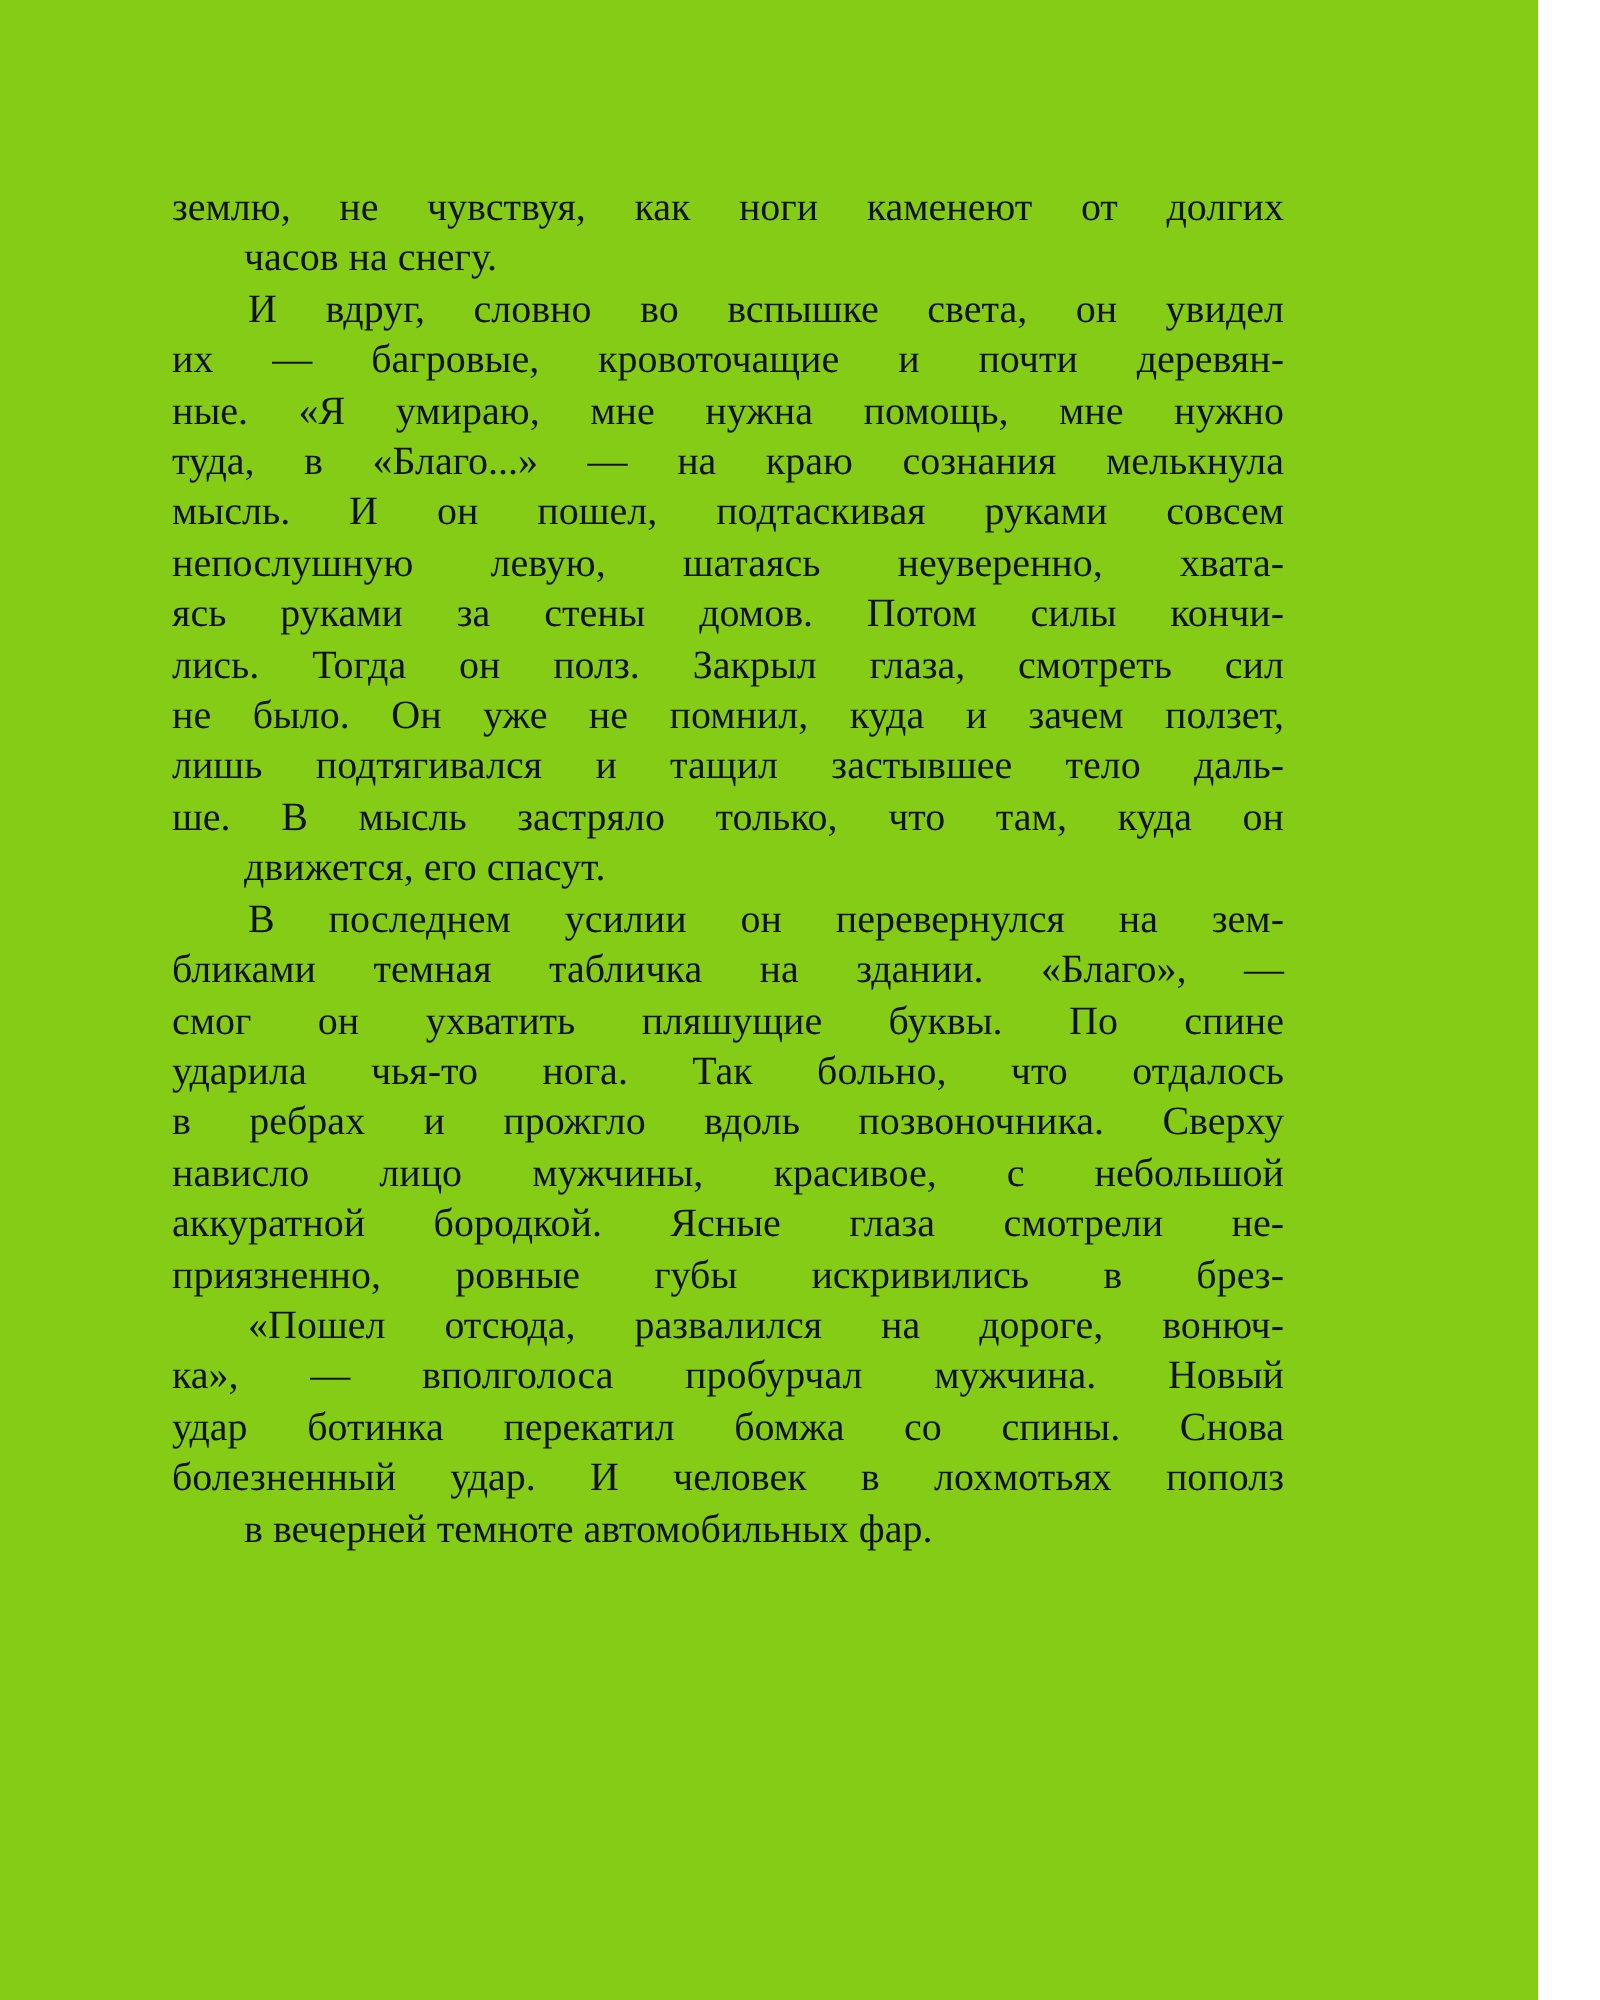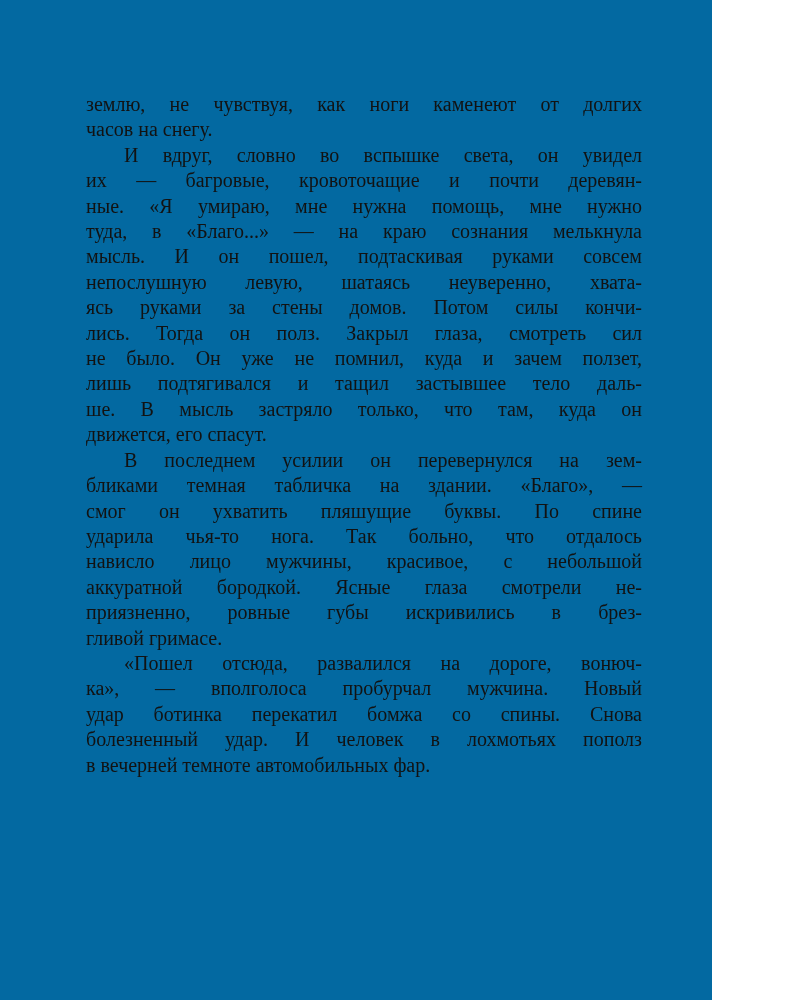--- a/index.html
+++ b/index.html
@@ -10,43 +10,44 @@
     width: 800px;
     height: 1000px;
     background: #ffffff;
     position: relative;
     overflow: hidden;
   }
   .book-page {
     position: absolute;
     left: 0;
     top: 0;
-    width: 712px;
+    width: 769px;
     height: 1000px;
-    background: #0369a1;
+    background: #84cc16;
   }
   .text-block {
     position: absolute;
     left: 86px;
     top: 92px;
     width: 556px;
     font-family: "Liberation Serif", "DejaVu Serif", serif;
     font-size: 20px;
     line-height: 25.4px;
     color: #121212;
     -webkit-font-smoothing: antialiased;
   }
   .text-line {
     text-align: justify;
     text-align-last: justify;
     white-space: normal;
   }
   .text-line.para-end {
     text-align: right;
     text-align-last: left;
+    margin-left: 36px;
   }
   .text-line.indent {
     padding-left: 38px;
     font-family: Liberation Serif, serif;
   }
 </style>
 </head>
 <body>
 
 <div class="book-page">
@@ -62,23 +63,23 @@
       <div class="text-line">ясь руками за стены домов. Потом силы кончи-</div>
       <div class="text-line">лись. Тогда он полз. Закрыл глаза, смотреть сил</div>
       <div class="text-line">не было. Он уже не помнил, куда и зачем ползет,</div>
       <div class="text-line">лишь подтягивался и тащил застывшее тело даль-</div>
       <div class="text-line">ше. В мысль застряло только, что там, куда он</div>
       <div class="text-line para-end">движется, его спасут.</div>
       <div class="text-line indent">В последнем усилии он перевернулся на зем-</div>
       <div class="text-line">бликами темная табличка на здании. «Благо», —</div>
       <div class="text-line">смог он ухватить пляшущие буквы. По спине</div>
       <div class="text-line">ударила чья-то нога. Так больно, что отдалось</div>
+      <div class="text-line">в ребрах и прожгло вдоль позвоночника. Сверху</div>
       <div class="text-line">нависло лицо мужчины, красивое, с небольшой</div>
       <div class="text-line">аккуратной бородкой. Ясные глаза смотрели не-</div>
       <div class="text-line">приязненно, ровные губы искривились в брез-</div>
-      <div class="text-line para-end">гливой гримасе.</div>
       <div class="text-line indent">«Пошел отсюда, развалился на дороге, вонюч-</div>
       <div class="text-line">ка», — вполголоса пробурчал мужчина. Новый</div>
       <div class="text-line">удар ботинка перекатил бомжа со спины. Снова</div>
       <div class="text-line">болезненный удар. И человек в лохмотьях пополз</div>
       <div class="text-line para-end">в вечерней темноте автомобильных фар.</div>
     </div>
 </div>
 
 </body></html>

